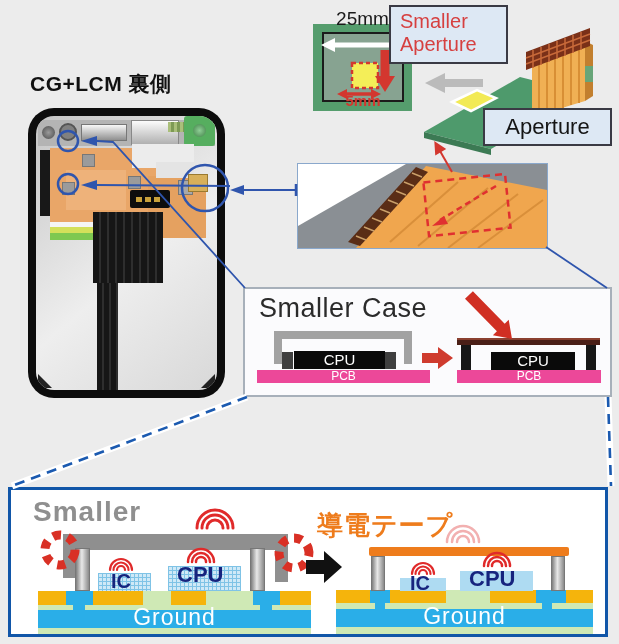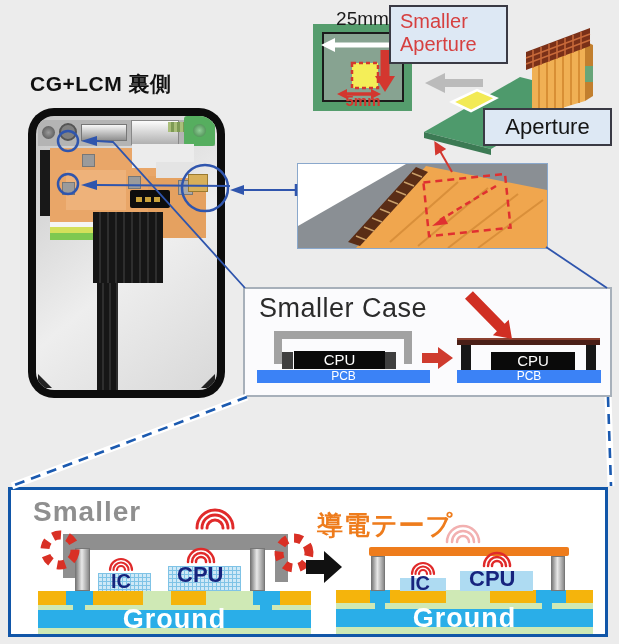--- a/index.html
+++ b/index.html
@@ -19,21 +19,21 @@
   .bluebox{background:#dde8f4;border:2.5px solid #3a3a44;box-sizing:border-box;z-index:4;}
   .smallerbox{left:389px;top:5px;width:119px;height:59px;padding:3px 0 0 9px;
               color:#d64040;font-size:20px;line-height:1.15;}
   .aperturebox{left:483px;top:108px;width:129px;height:38px;color:#151515;font-size:22px;
                text-align:center;line-height:33px;}
   .photobox{left:297px;top:163px;width:249px;height:84px;border:1.5px solid #8aa8cc;background:#fff;z-index:2;}
   
   .shieldbox{left:243px;top:287px;width:369px;height:110px;background:#fbfbfd;border:2px solid #a7b0ba;
              box-sizing:border-box;z-index:2;}
   .sc-title{left:14px;top:4px;font-size:27px;color:#2b2b2b;letter-spacing:.5px;}
-  .sc-pcb{background:#3b82f6;color:#fff;font-size:12px;text-align:center;line-height:13px;z-index:3;}
+  .sc-pcb{background:#ec4899;color:#fff;font-size:12px;text-align:center;line-height:13px;z-index:3;}
   .sc-cpu{background:#0a0a0a;color:#fff;font-size:15px;text-align:center;line-height:18px;z-index:4;}
   .sc-post{background:#3f3f3f;z-index:4;}
   .sc-frame{left:29px;top:42px;width:138px;height:33px;box-sizing:border-box;
             border:8px solid #a2a2a2;border-bottom:none;z-index:3;}
   .sc-tape{left:212px;top:49px;width:143px;height:7px;background:#4a1f17;border-top:2px solid #8a4030;
            box-sizing:border-box;z-index:3;}
   
   .section-title{left:13px;top:430px;font-size:30px;font-weight:bold;color:#1453a6;z-index:6;
      text-shadow:-2px -2px 0 #fff,2px -2px 0 #fff,-2px 2px 0 #fff,2px 2px 0 #fff,0 3px 0 #fff,0 -3px 0 #fff,3px 0 0 #fff,-3px 0 0 #fff;}
   
@@ -45,21 +45,21 @@
   .postL{background:linear-gradient(90deg,#7e7e7e,#e8e8e8 45%,#8a8a8a);border:1px solid #777;box-sizing:border-box;z-index:10;}
   .mesh{background-color:#cfe9f7;z-index:6;
         background-image:linear-gradient(#7fc3e6 1px,transparent 1px),linear-gradient(90deg,#7fc3e6 1px,transparent 1px);
         background-size:4px 4px;}
   .chip{background:#aedbf2;z-index:6;}
   .chiplabel{font-weight:bold;color:#16247e;z-index:12;}
   .substrate{background:#cfe9b5;z-index:2;}
   .pad{background:#f5b40c;z-index:4;}
   .via{background:#2aaee8;z-index:4;}
   .ground{background:#2aaee8;z-index:3;}
-  .groundlabel{color:#fff;font-weight:bold;font-size:27px;text-align:center;z-index:5;letter-spacing:1px;}
+  .groundlabel{color:#fff;font-weight:normal;font-size:23px;text-align:center;z-index:5;letter-spacing:1px;}
   .overlay{left:0;top:0;z-index:9;pointer-events:none;}
   .panelart{left:0;top:0;z-index:40;pointer-events:none;}
 </style>
 </head>
 <body>
 
 <div class="stage">
 
   <div class="abs phone">
     <div class="abs phone-inner">

